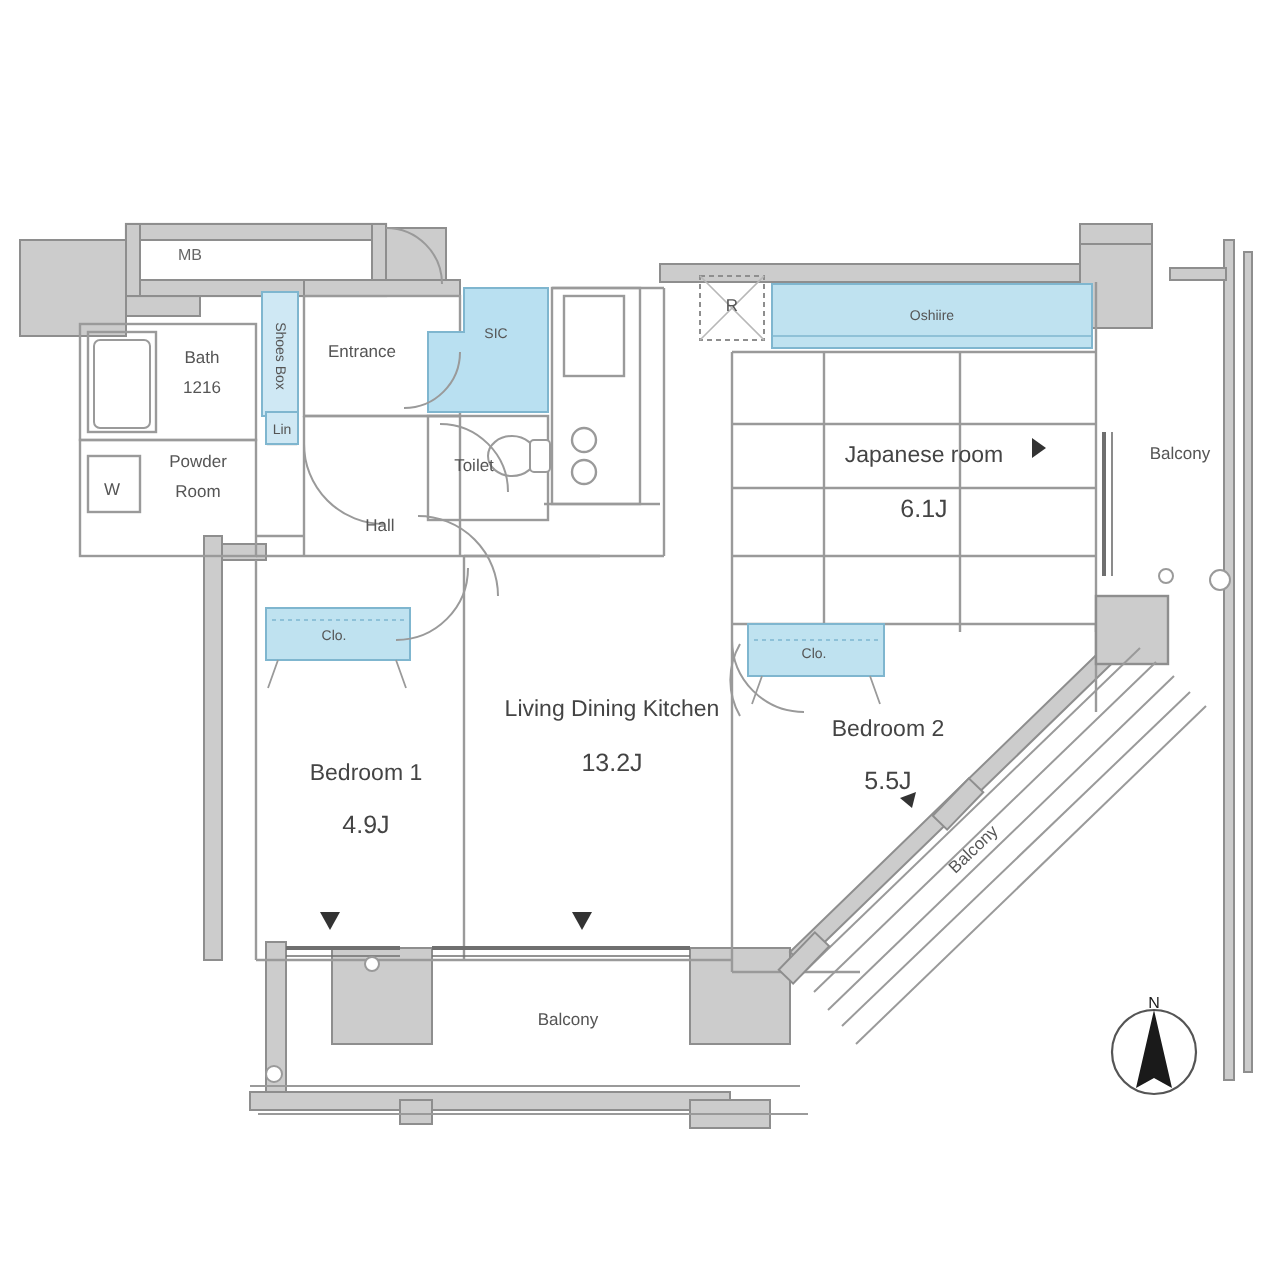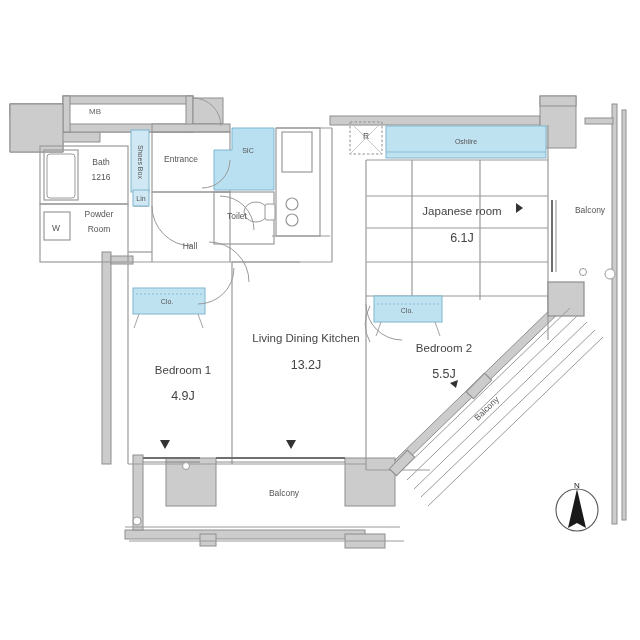--- a/index.html
+++ b/index.html
@@ -9,21 +9,21 @@
   }
   body {
     width: 640px;
     height: 640px;
     font-family: "Liberation Sans", sans-serif;
     position: relative;
     overflow: hidden;
   }
   #floorplan-root {
     position: absolute;
-    left: 0; top: 0;
+    left: 0; top: 16px;
     width: 640px;
     height: 476px;
   }
   svg#plan {
     display: block;
     width: 640px;
     height: 640px;
   }
   .lbl {
     font-family: "Liberation Sans", sans-serif;

